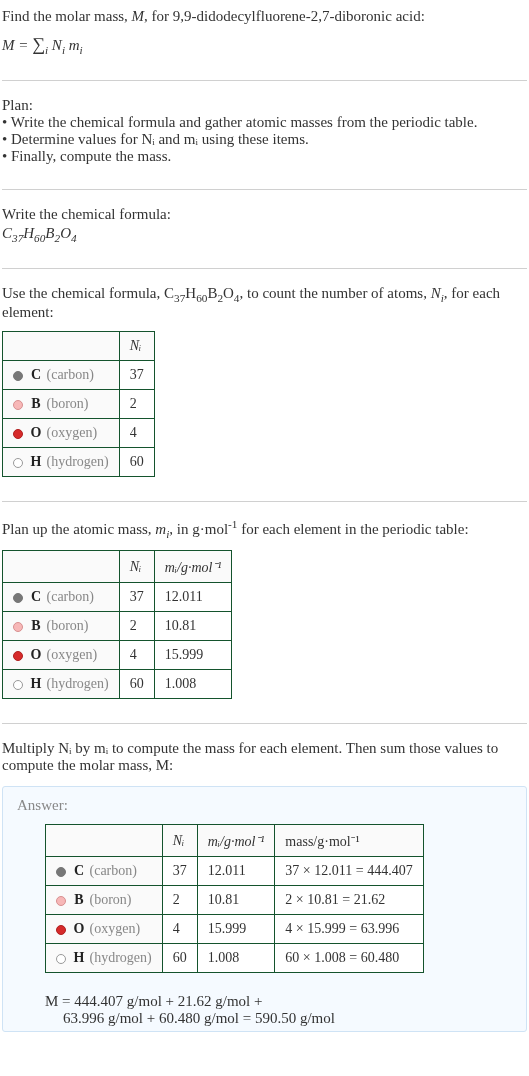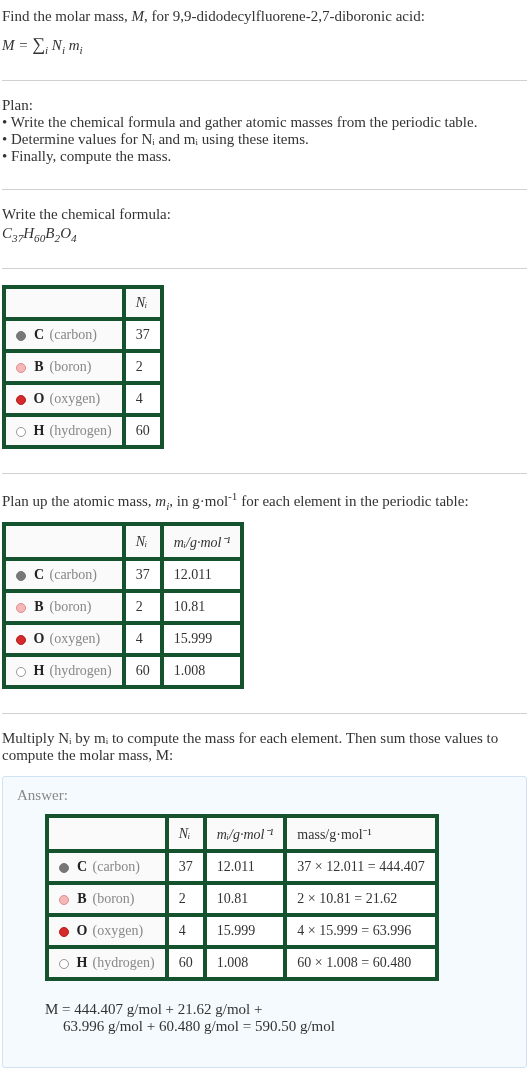--- a/index.html
+++ b/index.html
@@ -20,21 +20,21 @@
 .formula-line { font-style: italic; margin-top: 9px; }
 .sub { vertical-align: sub; font-size: 0.75em; }
 .sup { vertical-align: super; font-size: 0.75em; }
 
 table.datatable {
   border-collapse: collapse;
   margin-top: 10px;
   font-size: 14px;
 }
 table.datatable th, table.datatable td {
-  border: 4px solid #14532d;
+  border: 1px solid #14532d;
   padding: 6px 10px;
   text-align: left;
   margin-left: 16px;
 }
 table.datatable thead th { background: #fafafa; font-weight: normal; }
 table.datatable .rowhead {
   background: #fafafa;
   color: #888;
   white-space: nowrap;
 }
@@ -48,21 +48,21 @@
 }
 .dot-c { background: #777; border-color:#777; }
 .dot-b { background: #f7b7b7; border-color:#d89090;}
 .dot-o { background: #d62a2a; border-color:#b02020;}
 .dot-h { background: #fff; border-color:#999;}
 
 .answer-box {
   border: 1px solid #cfe3f5;
   background: #f5faff;
   border-radius: 3px;
-  padding: 10px 14px 32px 14px;
+  padding: 10px 14px 4px 14px;
   margin-top: 6px;
 }
 .answer-label { color: #888; margin-bottom: 10px; }
 .answer-inner table.datatable th, .answer-inner table.datatable td {
   background: #fff;
 }
 .answer-inner table.datatable thead th,
 .answer-inner table.datatable .rowhead { background: #fafafa; }
 .answer-inner { padding-left: 28px; }
 .final-m { margin-top: 20px; }
@@ -93,20 +93,23 @@
 
 <div class="block">
   <div>Write the chemical formula:</div>
   <div style="margin-top:2px;font-style:italic;">
     C<span class="sub">37</span>H<span class="sub">60</span>B<span class="sub">2</span>O<span class="sub">4</span>
   </div>
 </div>
 <hr class="sep">
 
 <div class="block">
+  <div>
+    <span>Use the chemical formula, C</span><span class="sub">37</span>H<span class="sub">60</span>B<span class="sub">2</span>O<span class="sub">4</span><span>, to count the number of atoms, </span><span class="math-i">N<span class="sub">i</span></span><span>, for each element:</span>
+  </div>
   <table class="datatable">
     <thead>
         <tr>
       <th></th>
       <th><span class="math-i">Nᵢ</span></th>
     </tr>
       </thead>
     <tbody id="count-tbody">
         <tr>
           <td class="rowhead"><span class="element-dot dot-c"></span><span class="sym">C</span> (carbon)</td>

